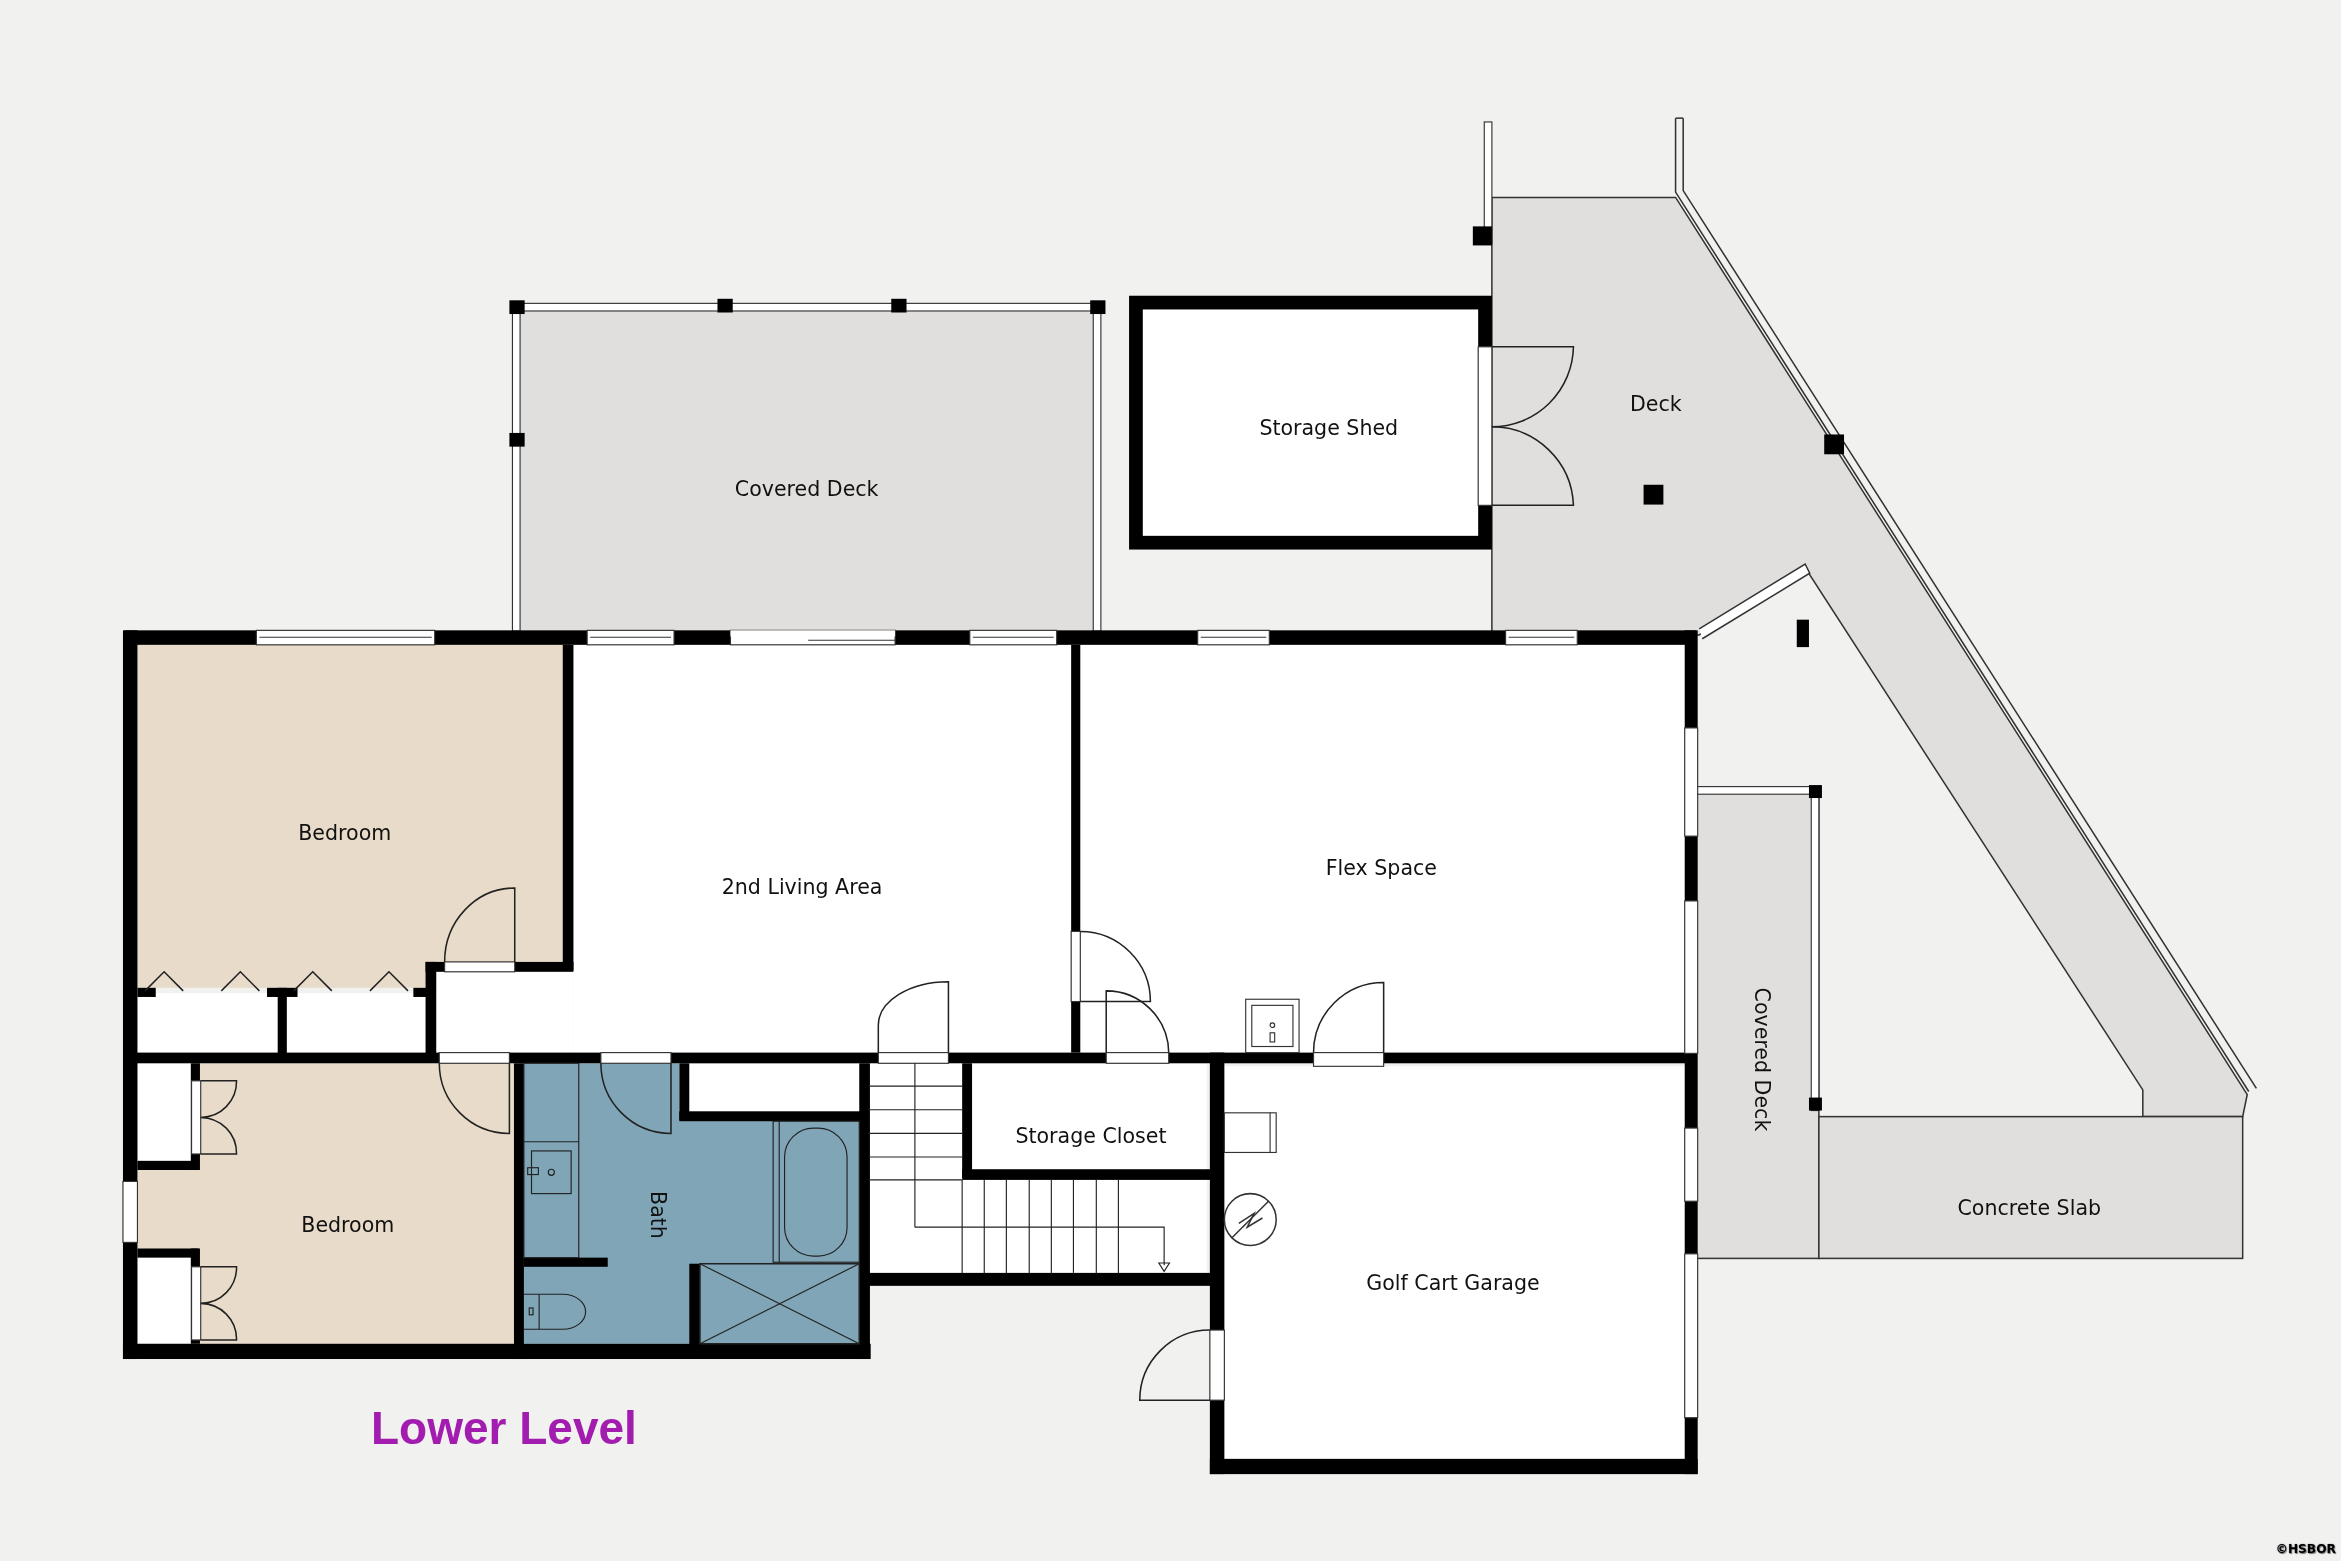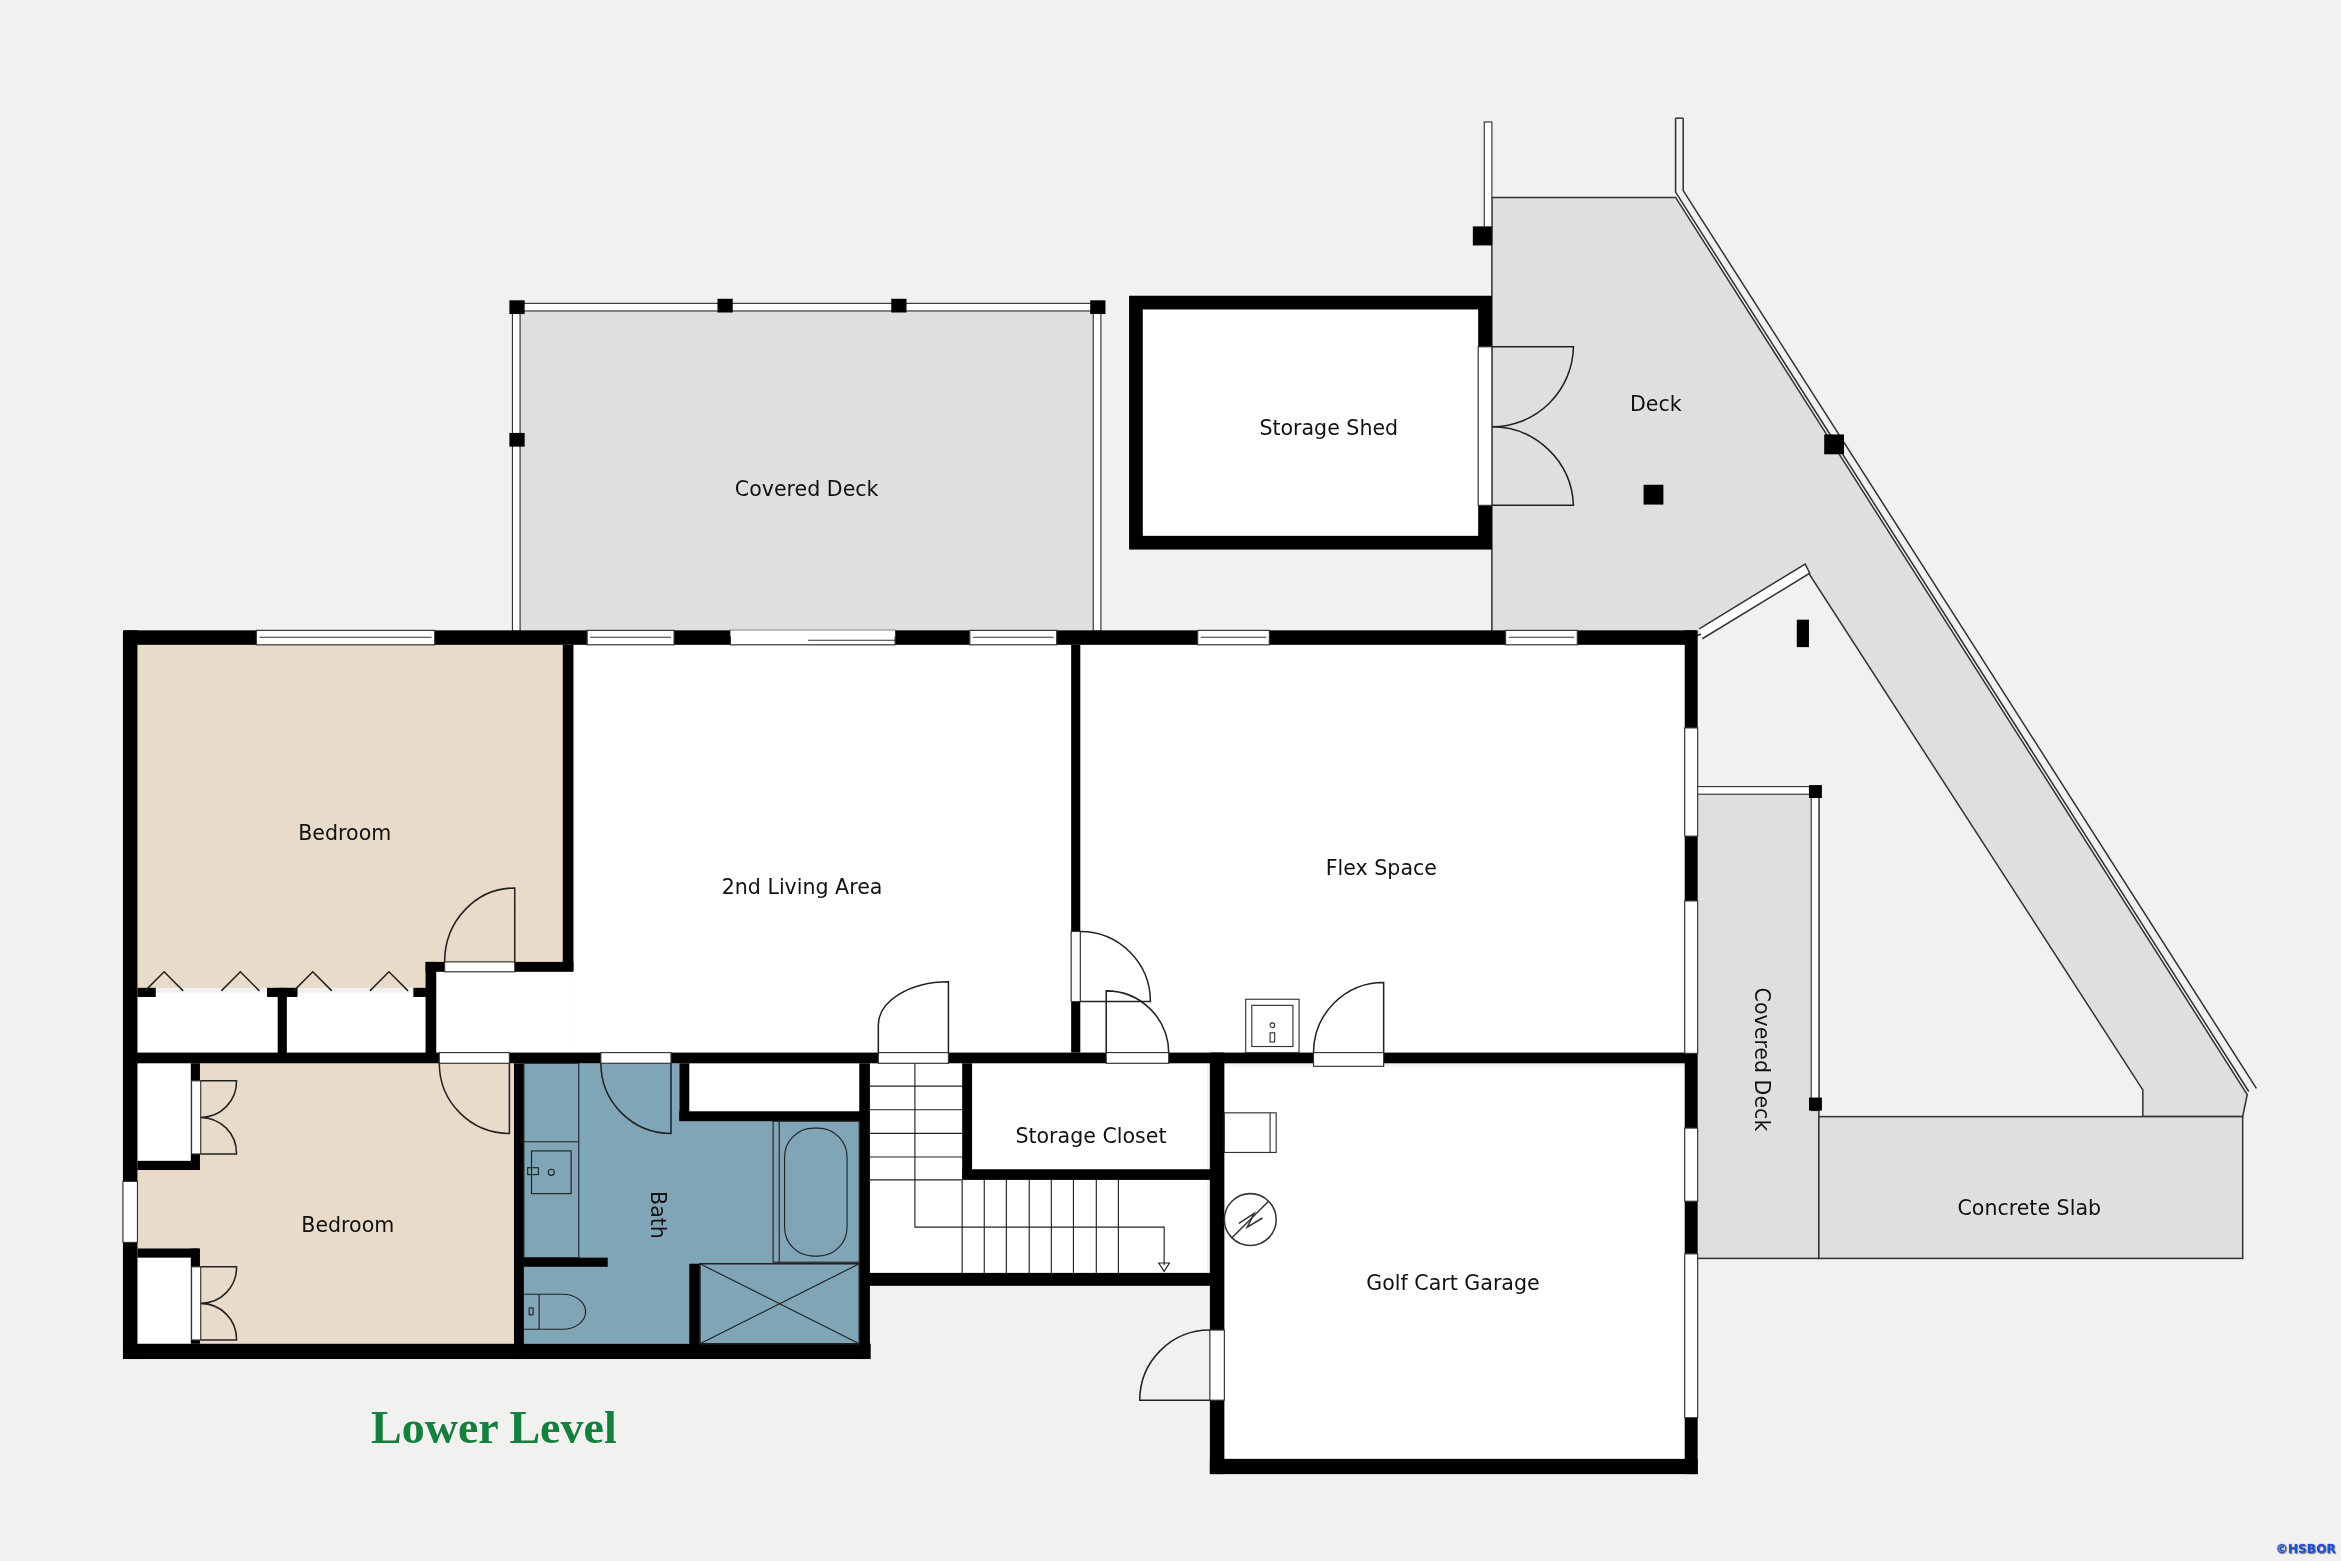--- a/index.html
+++ b/index.html
@@ -1,20 +1,20 @@
 <!DOCTYPE html>
 <html style="font-size:12.2px"><head>
 <meta charset="utf-8">
 <style>
   html,body{margin:0;padding:0;background:#f1f1f0;}
   body{width:2342px;height:1561px;position:relative;overflow:hidden;font-family:"DejaVu Sans","Liberation Sans",sans-serif;}
   svg{position:absolute;left:0;top:0;}
   .lbl{font-family:"DejaVu Sans","Liberation Sans",sans-serif;font-size:27px;fill:#111;text-anchor:middle;dominant-baseline:middle;}
-  .title{position:absolute;left:371px;top:1401px;font-family:Liberation Serif, serif;font-weight:bold;font-size:46px;color:#15803d;letter-spacing:0px;}
-  .wm{position:absolute;right:6.1px;bottom:4.6px;font-family:"DejaVu Sans","Liberation Sans",sans-serif;font-weight:bold;font-size:12.2px;color:#1d4ed8;text-shadow:0 0 1.5px #888,0.8px 0.8px 0.8px #777;}
+  .title{position:absolute;left:371px;top:1401px;font-family:Liberation Sans, sans-serif;font-weight:bold;font-size:46px;color:#a21caf;letter-spacing:0px;}
+  .wm{position:absolute;right:6.1px;bottom:4.6px;font-family:"DejaVu Sans","Liberation Sans",sans-serif;font-weight:bold;font-size:12.2px;color:#000000;text-shadow:0 0 1.5px #888,0.8px 0.8px 0.8px #777;}
   .wall{fill:#000;}
   .thin{fill:none;stroke:#222;stroke-width:2;}
   .win{fill:#fff;stroke:#333;stroke-width:1.5;}
 </style>
 </head>
 <body>
 
 <svg width="2342" height="1561" viewBox="0 0 3072 2048" xmlns="http://www.w3.org/2000/svg">
 
   <g>

